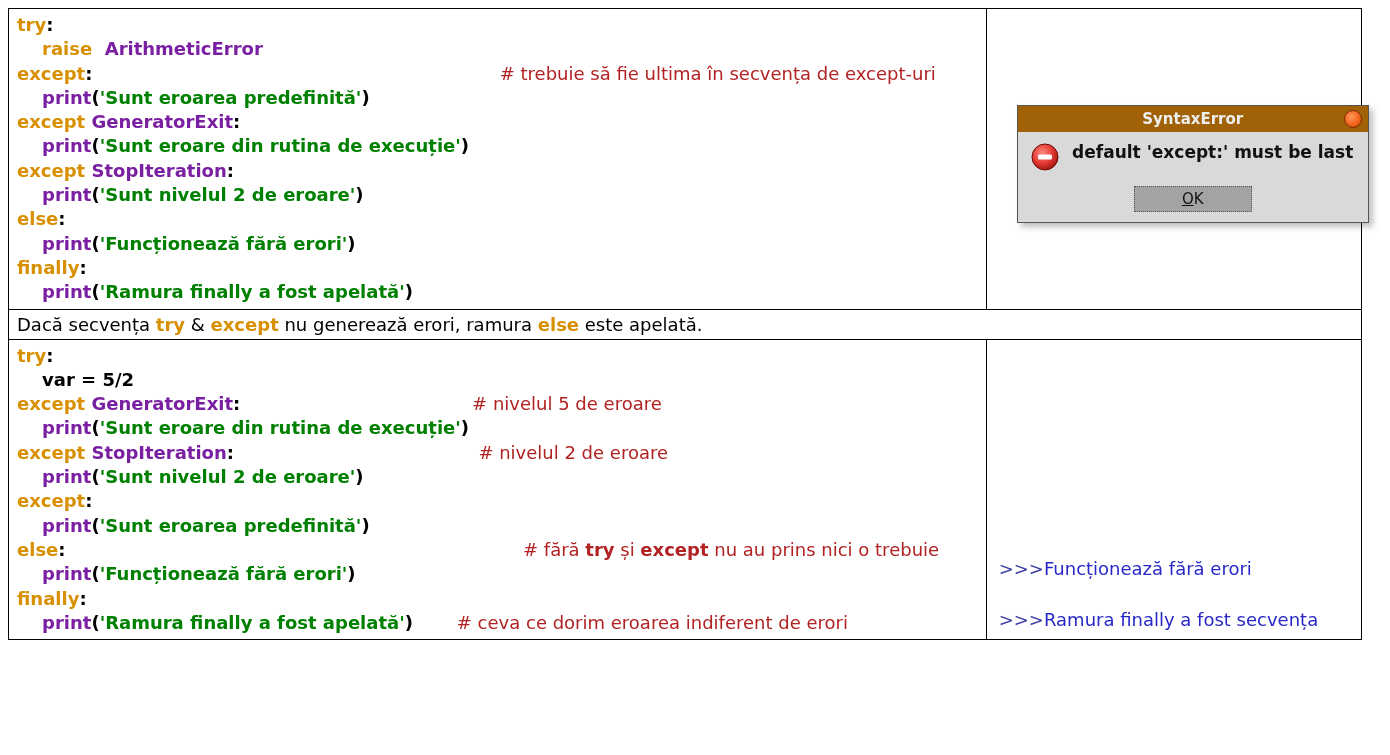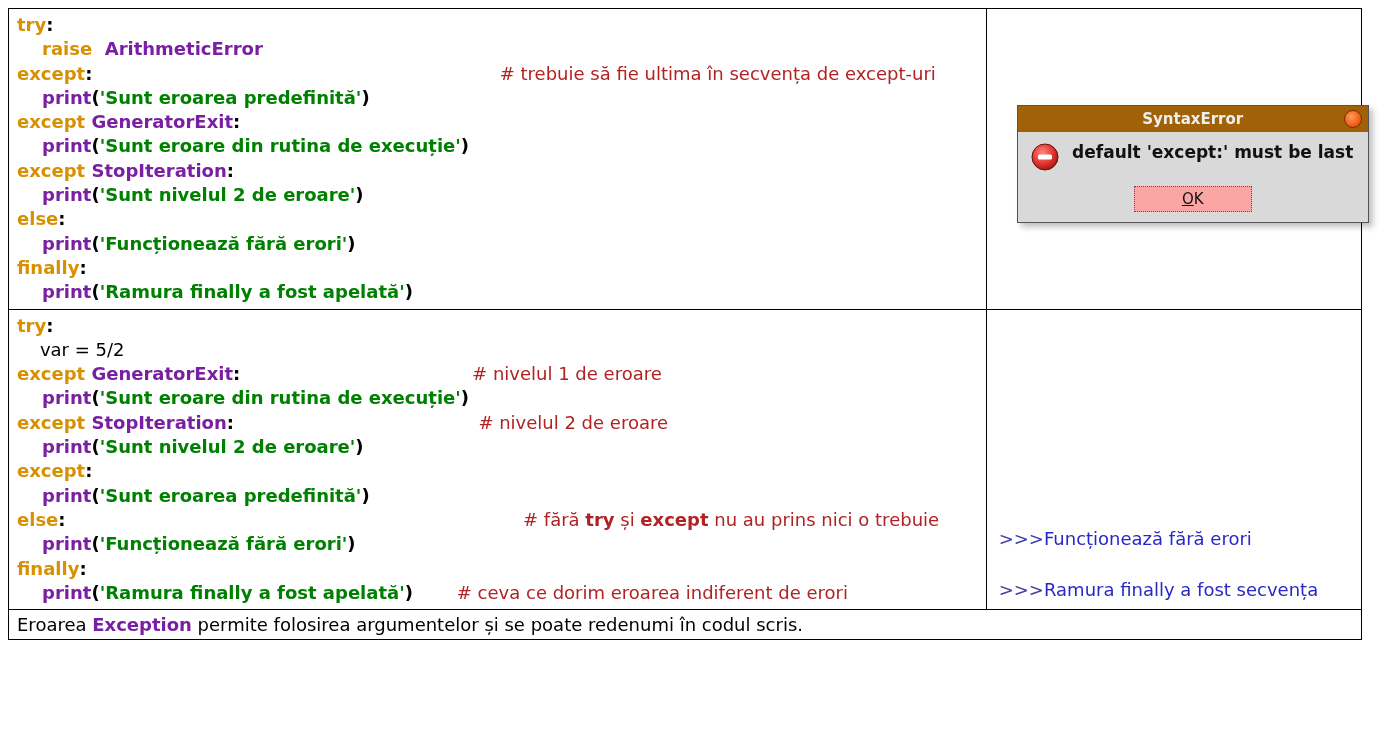--- a/index.html
+++ b/index.html
@@ -97,21 +97,21 @@
   }
   .dialog-footer {
     text-align: center;
     padding: 6px 0 10px 0;
   }
   .dialog-ok {
     display: inline-block;
     min-width: 96px;
     padding: 3px 10px;
     border: 1px dotted #555;
-    background: #fca5a5;
+    background: #a3a3a3;
     font-size: 15px;
     color: #111;
     text-align: center;
   }
   .dialog-ok .ul { text-decoration: underline; }
 </style>
 </head>
 <body>
 
 <table class="main">
@@ -152,41 +152,41 @@
       </span>
       <div class="dialog-msg">default 'except:' must be last</div>
     </div>
     <div class="dialog-footer">
       <span class="dialog-ok"><span class="ul">O</span><span>K</span></span>
     </div>
   </div>
 </td>
 </tr>
 
+<tr>
+<td class="explain" colspan="2"><span>Dacă secvența </span><span class="kw-orange" style="font-weight:bold">try</span><span> &amp; </span><span class="kw-orange" style="font-weight:bold">except</span><span> nu generează erori, ramura </span><span class="kw-orange" style="font-weight:bold">else</span><span> este apelată.</span></td>
+</tr>
 
 <tr>
 <td class="codecell"><span class="kw-orange">try</span><span class="plain">:</span>
-<span class="plain" style="font-weight:normal">    var = 5/2</span>
-<span class="kw-orange">except </span><span class="kw-purple">GeneratorExit</span><span class="plain">:</span><span class="plain">                                     </span><span class="cmt-red"># nivelul 1 de eroare</span>
+<span class="plain" style="font-weight:bold">    var = 5/2</span>
+<span class="kw-orange">except </span><span class="kw-purple">GeneratorExit</span><span class="plain">:</span><span class="plain">                                     </span><span class="cmt-red"># nivelul 5 de eroare</span>
 <span class="kw-purple">    print</span><span class="plain">(</span><span class="str-green">'Sunt eroare din rutina de execuție'</span><span class="plain">)</span>
 <span class="kw-orange">except </span><span class="kw-purple">StopIteration</span><span class="plain">:</span><span class="plain">                                       </span><span class="cmt-red"># nivelul 2 de eroare</span>
 <span class="kw-purple">    print</span><span class="plain">(</span><span class="str-green">'Sunt nivelul 2 de eroare'</span><span class="plain">)</span>
 <span class="kw-orange">except</span><span class="plain">:</span>
 <span class="kw-purple">    print</span><span class="plain">(</span><span class="str-green">'Sunt eroarea predefinită'</span><span class="plain">)</span>
 <span class="kw-orange">else</span><span class="plain">:</span><span class="plain">                                                                         </span><span class="cmt-red"># fără </span><span class="cmt-red-bold">try</span><span class="cmt-red"> și </span><span class="cmt-red-bold">except</span><span class="cmt-red"> nu au prins nici o trebuie</span>
 <span class="kw-purple">    print</span><span class="plain">(</span><span class="str-green">'Funcționează fără erori'</span><span class="plain">)</span>
 <span class="kw-orange">finally</span><span class="plain">:</span>
 <span class="kw-purple">    print</span><span class="plain">(</span><span class="str-green">'Ramura finally a fost apelată'</span><span class="plain">)</span><span class="plain">       </span><span class="cmt-red"># ceva ce dorim eroarea indiferent de erori</span></td>
 <td class="outcell" style="vertical-align:bottom;">
   <div style="font-size:18px; line-height:1.5; padding-bottom:2px; padding-left:4px;">
     <div><span class="out-prompt">&gt;&gt;&gt;</span><span class="out-text">Funcționează fără erori</span></div>
     <div style="height:24px;"></div>
     <div><span class="out-prompt">&gt;&gt;&gt;</span><span class="out-text">Ramura finally a fost secvența</span></div>
   </div>
 </td>
 </tr>
 
-<tr>
-<td class="explain" colspan="2"><span>Eroarea </span><span class="ex-purple">Exception</span><span> permite folosirea argumentelor și se poate redenumi în codul scris.</span></td>
-</tr>
 
 </tbody>
   </table>
 
 </body></html>

